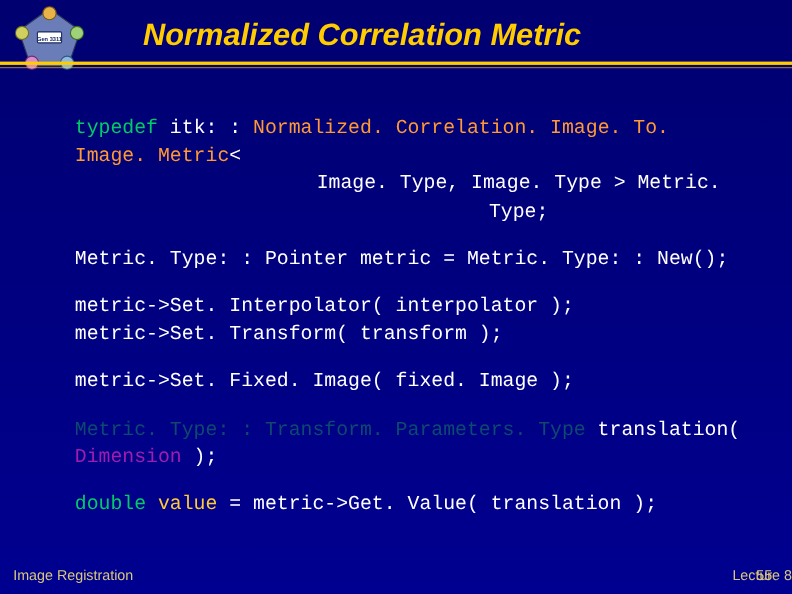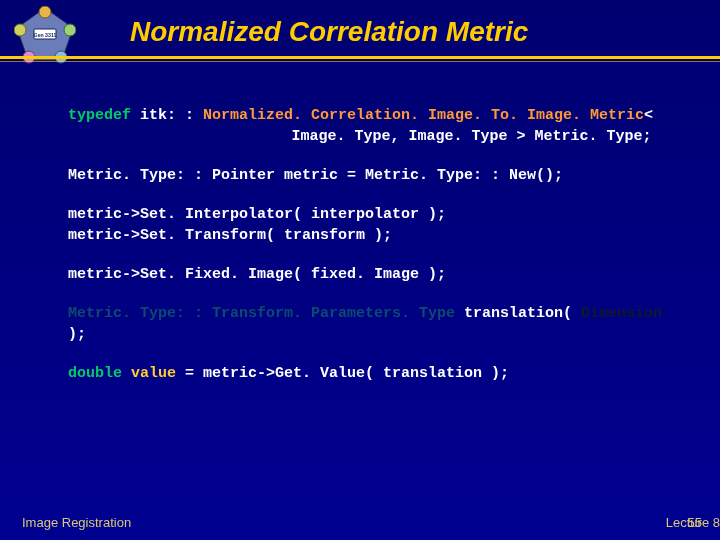--- a/index.html
+++ b/index.html
@@ -46,45 +46,45 @@
     height: 1px;
     background: #ffcc00;
     opacity: 0.6;
   }
   .code-area {
     position: absolute;
     top: 105px;
     left: 68px;
     right: 45px;
     font-family: "Courier New", monospace;
-    font-size: 15px;
-    font-weight: bold;
+    font-size: 18px;
+    font-weight: normal;
     color: #ffffff;
     line-height: 1.4;
   }
   .code-area .block {
     margin-bottom: 18px;
   }
   .green { color: #00cc66; }
   .orange { color: #ff9933; }
   .cyan { color: #0c4a6e; }
-  .aqua { color: #0f172a; }
+  .aqua { color: #a21caf; }
   .yellow { color: #ffcc33; }
   .footer {
     position: absolute;
     bottom: 10px;
     left: 0;
     right: 0;
     height: 24px;
     color: #d9c77a;
     font-size: 13px;
   }
   .footer-left {
     position: absolute;
-    left: 22px;
+    left: 12px;
     bottom: 0;
   }
   .footer-center {
     position: absolute;
     left: 0;
     right: 0;
     text-align: right;
     bottom: 0;
   }
   .footer-right {

